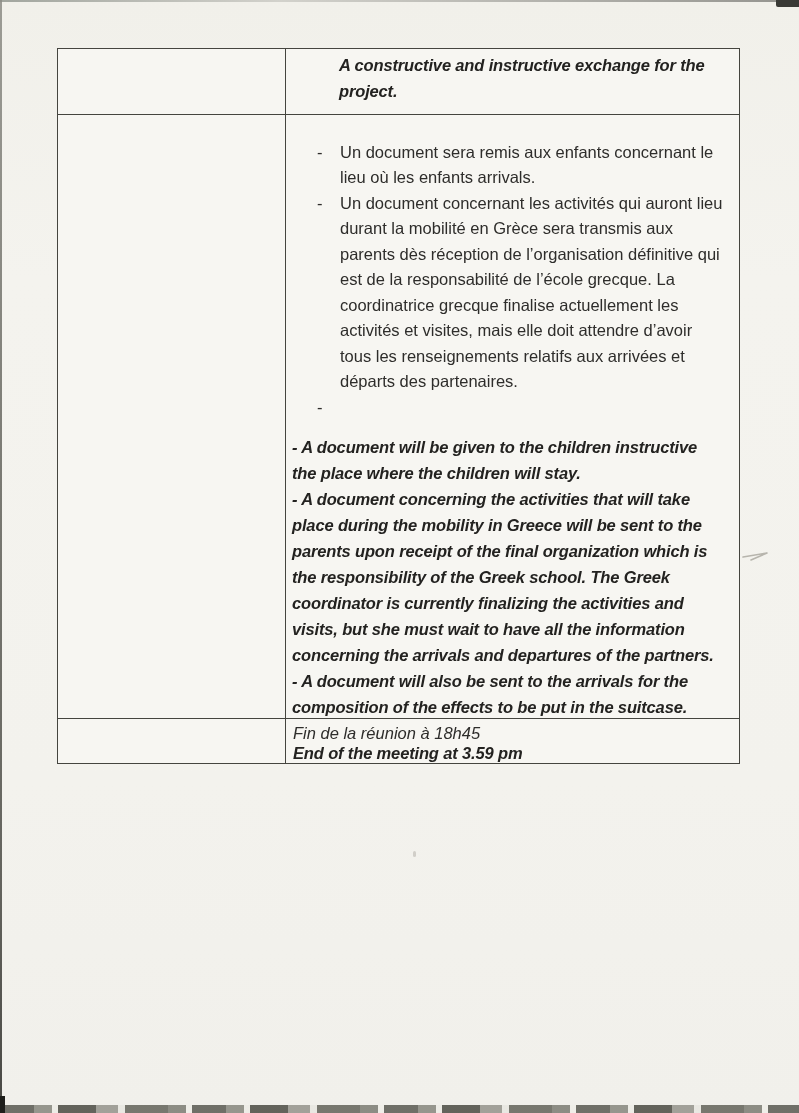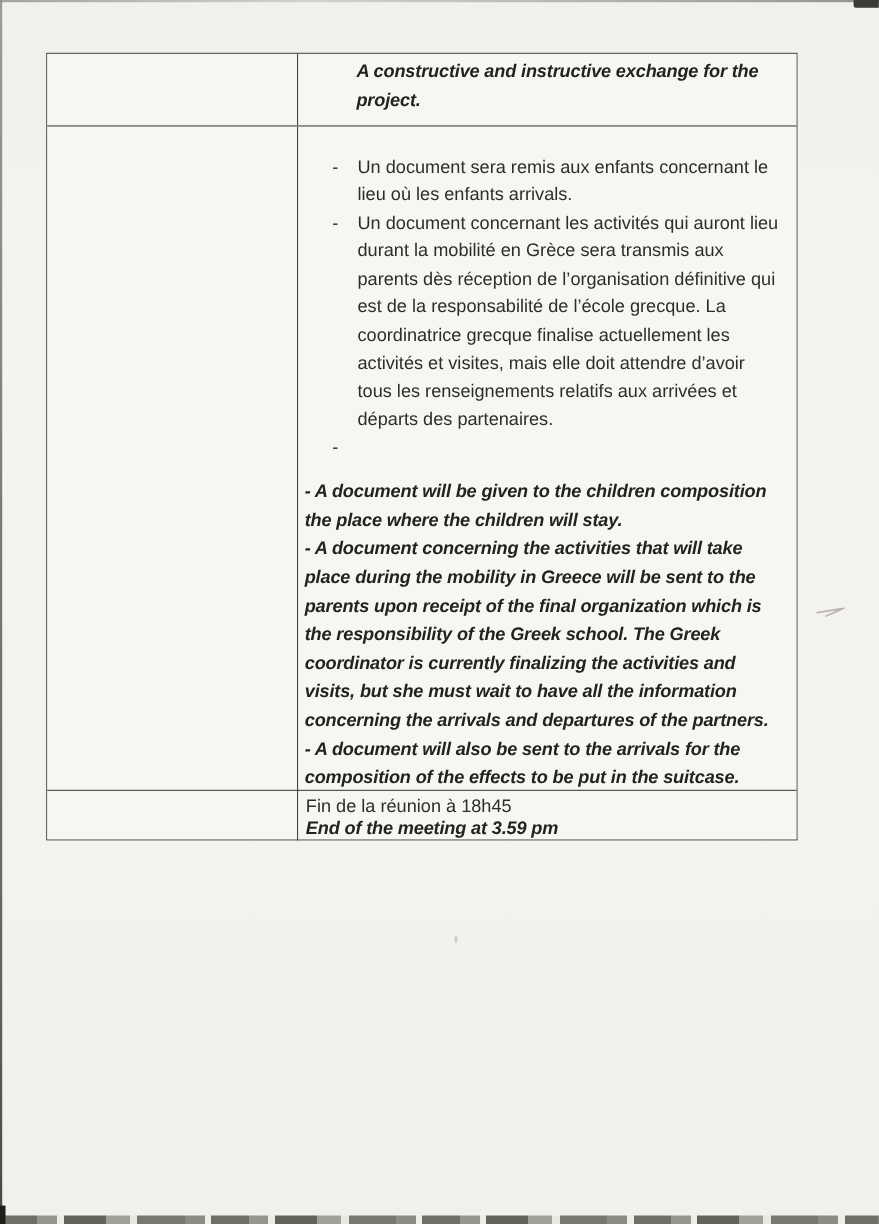--- a/index.html
+++ b/index.html
@@ -33,42 +33,42 @@
       #57574f 58px 96px,#9b9a92 96px 118px,#e8e7e1 118px 125px,
       #6d6d64 125px 168px,#84847b 168px 186px,#efeee8 186px 192px);
   }
   .scan-bottom-left{
     position:absolute;bottom:0;left:0;width:5px;height:17px;background:#1e1e1b;
   }
   .squiggle{position:absolute;left:741px;top:550px;width:34px;height:18px;}
   .speck{position:absolute;left:413px;top:851px;width:3px;height:6px;background:#c8c6bf;border-radius:2px;opacity:.8;}
   
   .doc-table{
-    position:absolute;left:42px;top:48px;width:681px;
+    position:absolute;left:57px;top:48px;width:681px;
     border:1.5px solid #45453f;
     color:#2e2d2b;font-size:16.5px;line-height:25.5px;
   }
   .row{display:grid;grid-template-columns:228px 1fr;background:#f7f6f2;}
   .row + .row{border-top:1.5px solid #45453f;}
   .cell-left{border-right:1.5px solid #45453f;}
   .row-1{height:64.5px;}
   .row-2{height:603px;}
   .row-3{height:44px;}
   .bi{font-weight:700;font-style:italic;color:#232220;letter-spacing:-0.15px;line-height:26px;}
   .r1-right{padding:3px 12px 0 53px;}
   .r1-right p{margin:0;}
   .r2-right{padding:25px 14px 0 0;}
   .bullet{display:flex;margin:0;}
   .bullet .dash{flex:none;width:23px;margin-left:31px;}
   .bullet .btext{flex:1;max-width:390px;}
   .eng-block{margin:14px 8px 0 6px;}
   .eng-block p{margin:0;}
   .r3-right{padding:2px 12px 0 7px;}
   .r3-right p{margin:0;line-height:20.5px;}
-  .r3-right .fr{padding-top:2px;}
+  .r3-right .fr{padding-top:2px;font-style:italic;}
 </style>
 </head>
 <body>
 
 <div class="paper">
 
   <div class="scan-top-line"></div>
   <div class="scan-top-right"></div>
   <div class="scan-left-line"></div>
 
@@ -89,21 +89,21 @@
           <span class="btext">Un document sera remis aux enfants concernant le lieu où les enfants arrivals.</span>
         </div>
         <div class="bullet">
           <span class="dash">-</span>
           <span class="btext">Un document concernant les activités qui auront lieu durant la mobilité en Grèce sera transmis aux parents dès réception de l’organisation définitive qui est de la responsabilité de l’école grecque. La coordinatrice grecque finalise actuellement les activités et visites, mais elle doit attendre d’avoir tous les renseignements relatifs aux arrivées et départs des partenaires.</span>
         </div>
         <div class="bullet">
           <span class="dash">-</span>
         </div>
         <div class="eng-block">
-          <p class="bi">- A document will be given to the children composition the place where the children will stay.</p>
+          <p class="bi">- A document will be given to the children instructive the place where the children will stay.</p>
           <p class="bi">- A document concerning the activities that will take place during the mobility in Greece will be sent to the parents upon receipt of the final organization which is the responsibility of the Greek school. The Greek coordinator is currently finalizing the activities and visits, but she must wait to have all the information concerning the arrivals and departures of the partners.</p>
           <p class="bi">- A document will also be sent to the arrivals for the composition of the effects to be put in the suitcase.</p>
         </div>
       </div>
     </div>
 
     <div class="row row-3">
       <div class="cell-left"></div>
       <div class="r3-right">
         <p class="fr">Fin de la réunion à 18h45</p>

